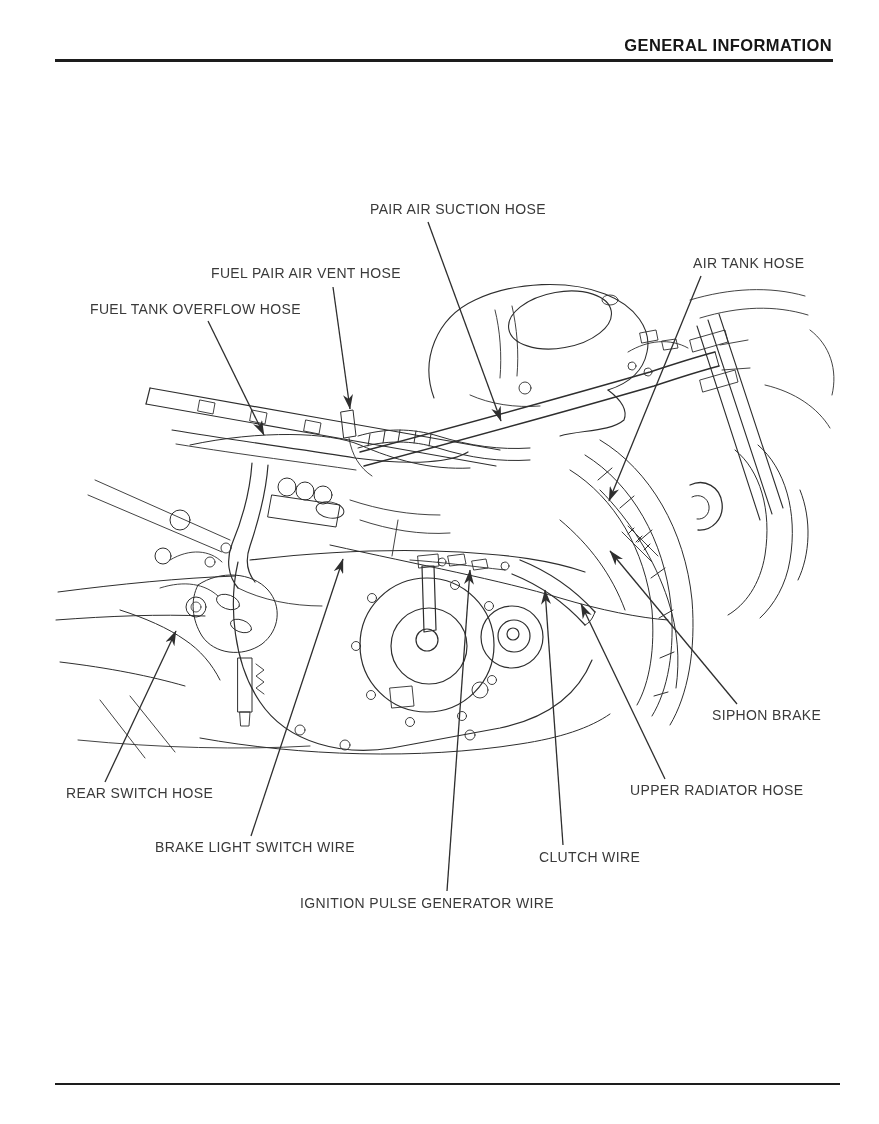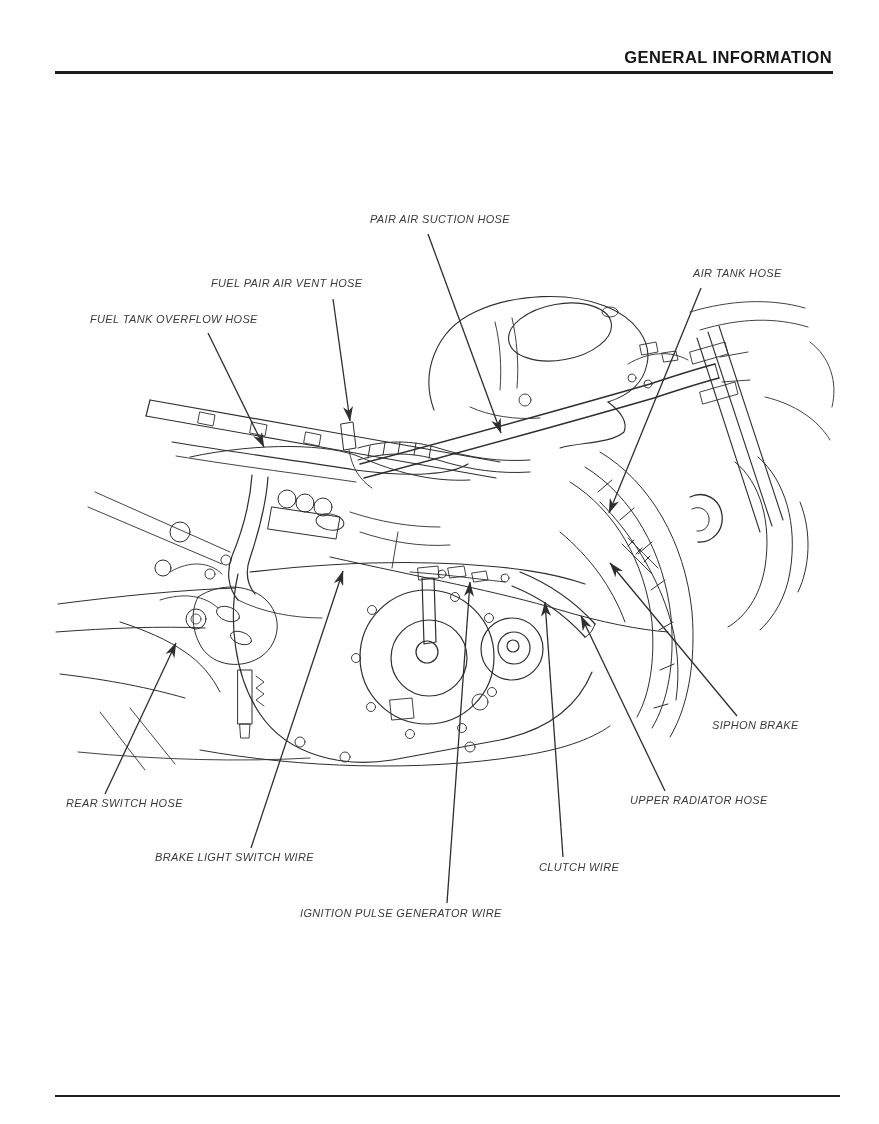--- a/index.html
+++ b/index.html
@@ -1,41 +1,41 @@
 <!DOCTYPE html>
 <html><head>
 <meta charset="utf-8">
 <style>
   html,body{margin:0;padding:0;}
   body{
     width:879px;height:1124px;background:#ffffff;position:relative;
     font-family:"Liberation Sans", sans-serif;overflow:hidden;
     -webkit-font-smoothing:antialiased;
   }
-  .page{position:absolute;inset:0;margin-top:12px;}
+  .page{position:absolute;inset:0;}
   .header-title{
     position:absolute;top:36px;right:47px;
     font-size:16.5px;font-weight:bold;letter-spacing:.4px;color:#161616;
     white-space:nowrap;
   }
   .header-rule{
     position:absolute;top:59px;left:55px;width:778px;height:3px;background:#1d1d1d;
   }
   .footer-rule{
     position:absolute;top:1083px;left:55px;width:785px;height:2px;background:#1d1d1d;
   }
   .page-number{
     position:absolute;top:1140px;right:39px;
     font-size:20px;font-weight:bold;letter-spacing:.5px;color:#161616;
   }
   .figure{position:absolute;inset:0;}
   .figure svg{position:absolute;left:0;top:0;}
   .callout{
-    position:absolute;font-size:11px;letter-spacing:.35px;color:#3a3a3a;
-    white-space:nowrap;line-height:1;font-style:italic;
+    position:absolute;font-size:14px;letter-spacing:.35px;color:#3a3a3a;
+    white-space:nowrap;line-height:1;
   }
   .art{stroke:#2e2e2e;fill:none;stroke-linecap:round;stroke-linejoin:round;}
 </style>
 </head>
 <body>
 
 <div class="page">
 
   <div class="header-title">GENERAL INFORMATION</div>
   <div class="header-rule"></div>

